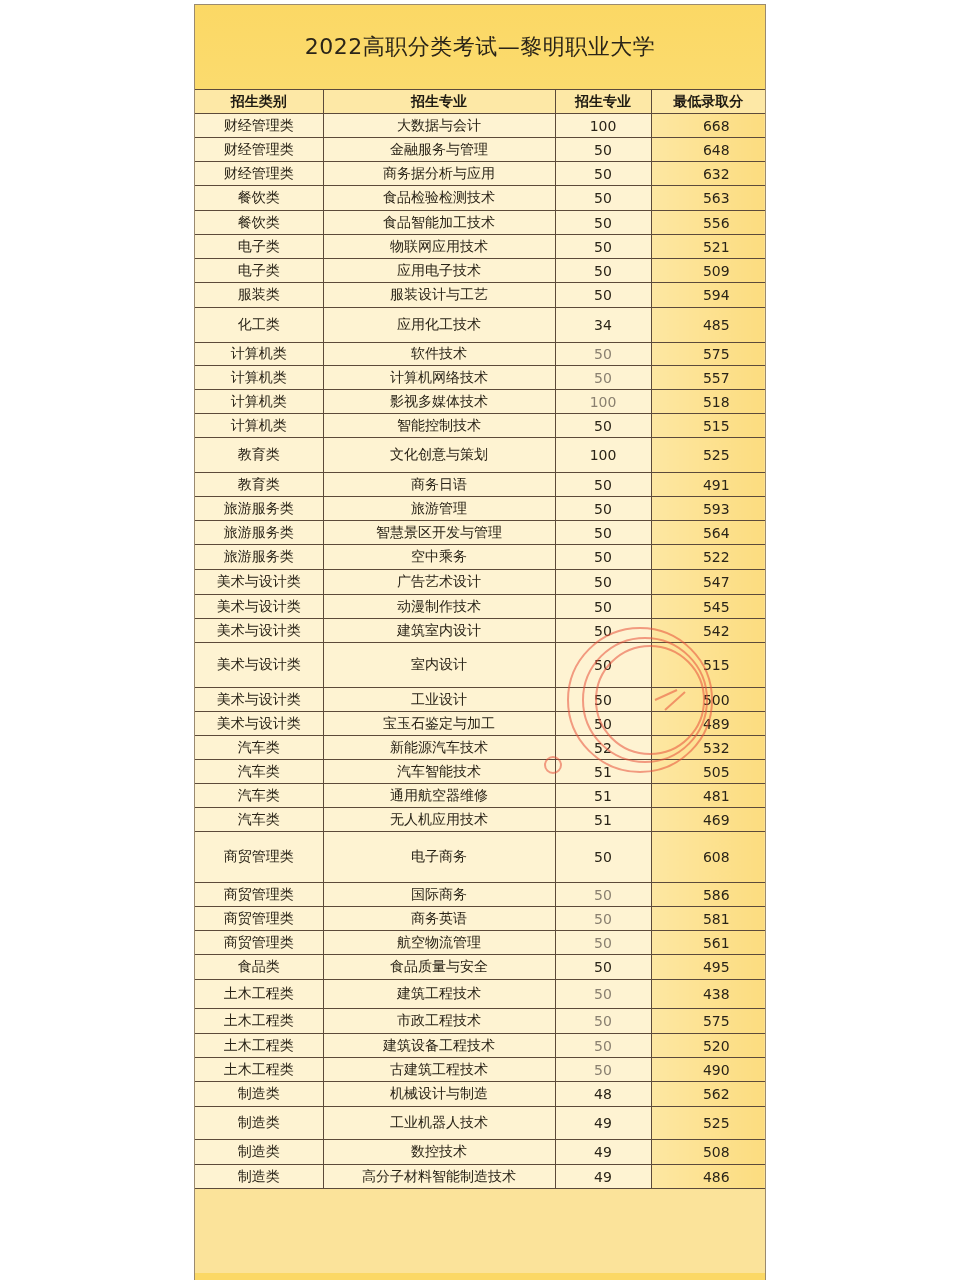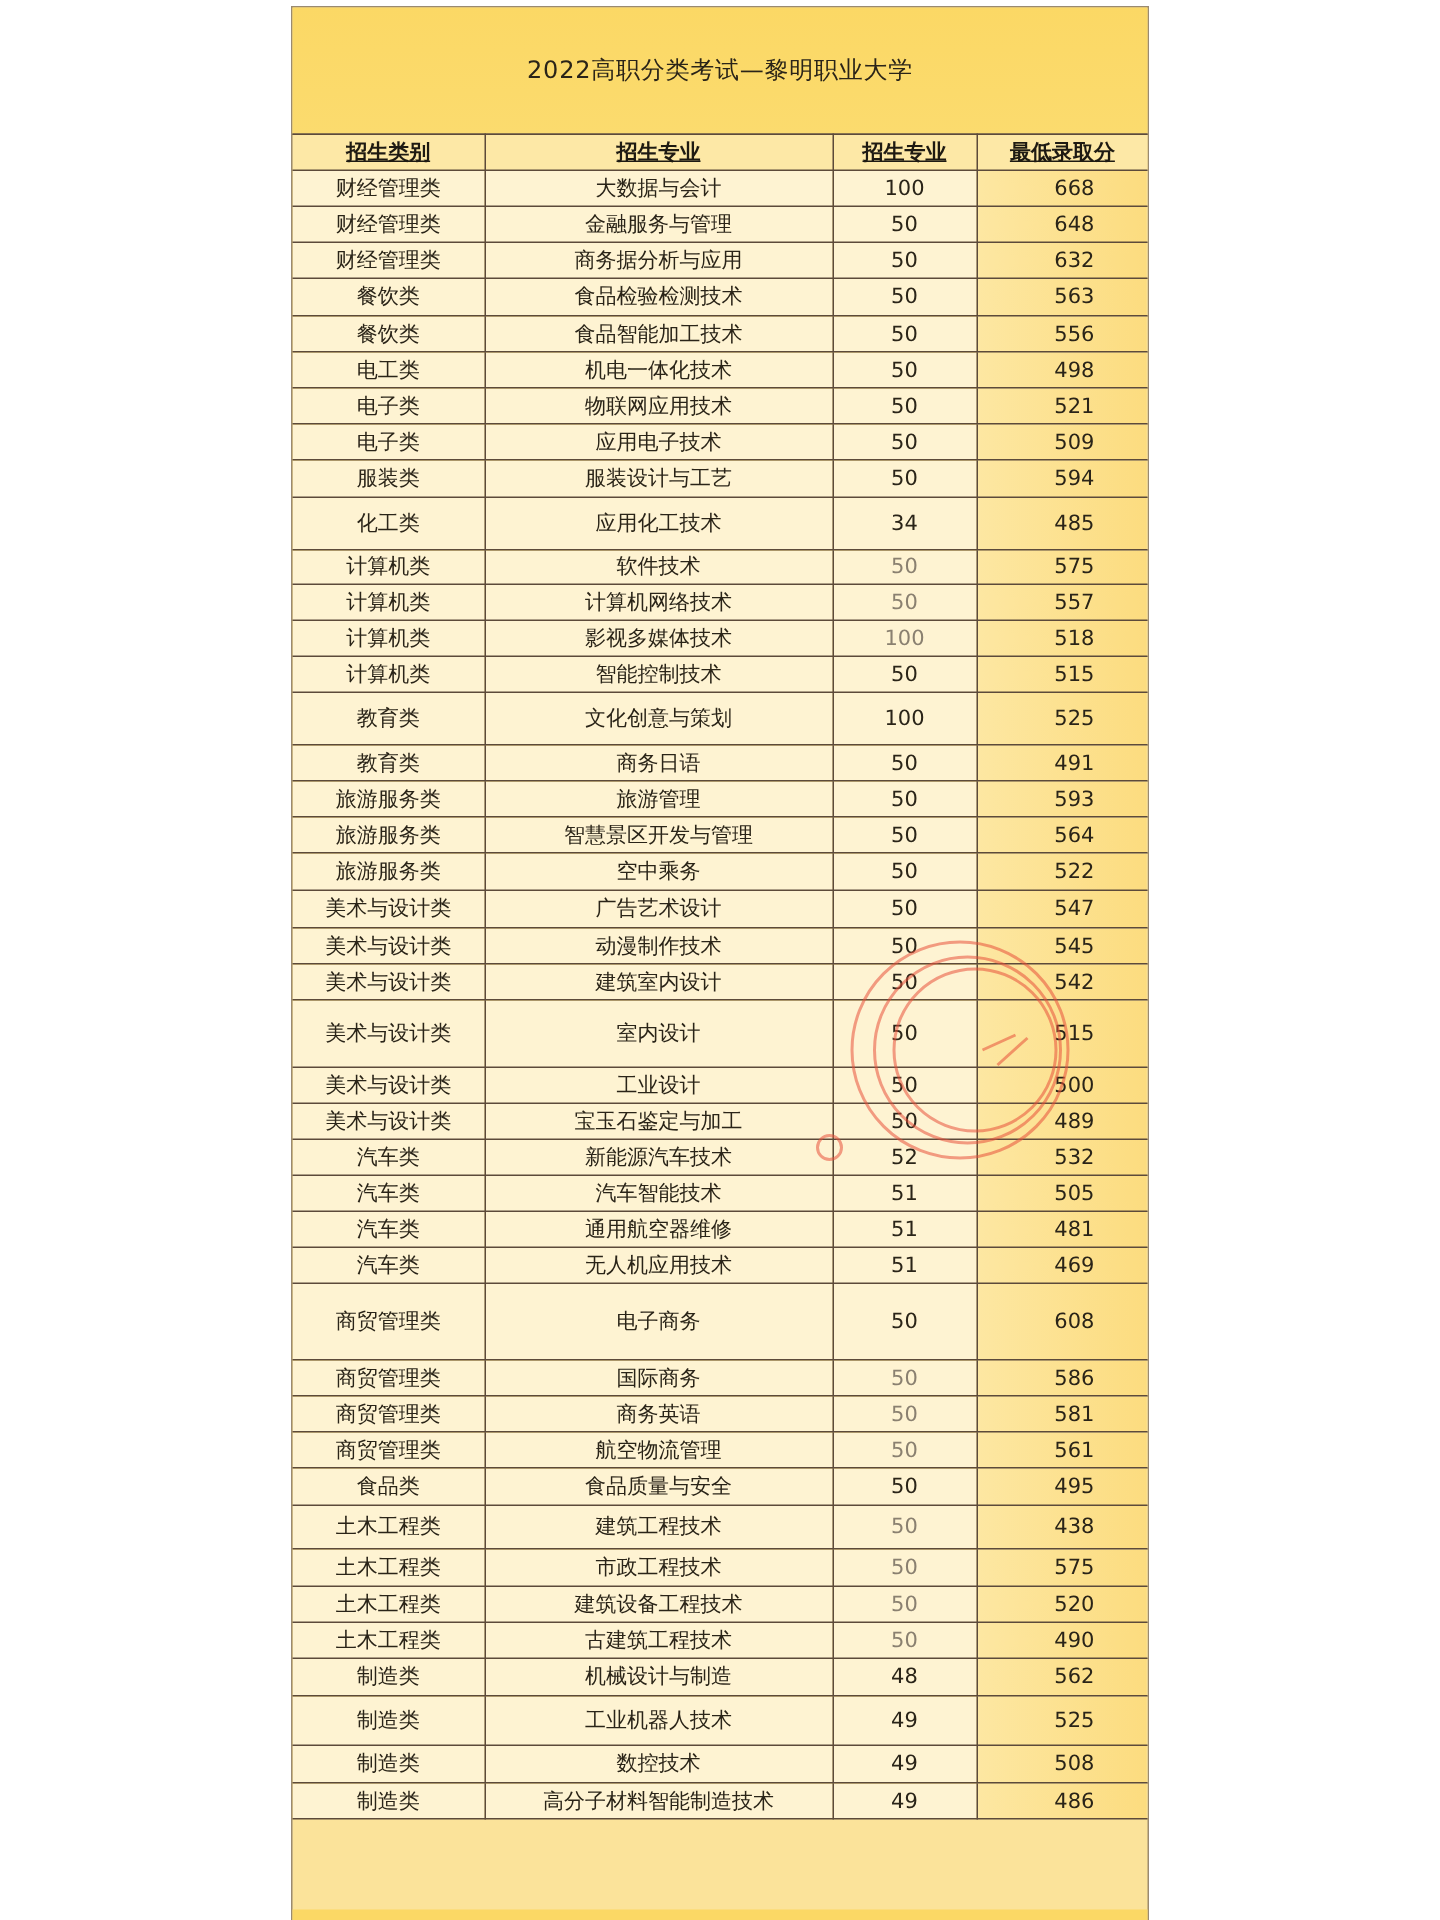--- a/index.html
+++ b/index.html
@@ -5,36 +5,36 @@
     html, body { margin: 0; padding: 0; background: #ffffff; }
     body { width: 960px; height: 1280px; position: relative; overflow: hidden; font-family: "DejaVu Sans", "Liberation Sans", sans-serif; }
     .sheet {
       position: absolute; left: 194px; top: 4px; width: 572px; height: 1280px;
       background: #fbe39a; border: 1px solid #9a8a70; box-sizing: border-box;
     }
     .title {
       position: absolute; left: 0; top: 0; width: 100%; height: 84px;
       background: linear-gradient(180deg, #fbd865 0%, #fbdb6e 100%);
       display: flex; align-items: center; justify-content: center;
-      font-size: 16px; color: #2a2418; letter-spacing: 0.5px;
+      font-size: 22px; color: #2a2418; letter-spacing: 0.5px;
       border-bottom: 1px solid #6b5a44;
     }
     table {
       position: absolute; left: 0; top: 84px; width: 100%;
       border-collapse: collapse; table-layout: fixed;
     }
     col.c1 { width: 128px; }
     col.c2 { width: 232px; }
     col.c3 { width: 96px; }
     col.c4 { width: 114px; }
     th, td {
       border: 1px solid #5c4a3a; text-align: center; padding: 0;
       font-size: 14px; color: #2a2418; white-space: nowrap; overflow: hidden;
     }
-    th { height: 23px; background: #fde8a6; font-weight: bold; font-size: 14px; color: #1e1a12; text-decoration: underline; }
+    th { height: 23px; background: #fde8a6; font-weight: bold; font-size: 14px; color: #1e1a12; }
     td { background: #fef3d2; }
     td.score { background: linear-gradient(90deg, #fde7a2 0%, #fcdc7f 100%); padding-left: 16px; }
     td.plan.muted { color: #8a8070; }
     tr:first-child th:first-child, tr td:first-child { border-left: none; }
     tr th:last-child, tr td:last-child { border-right: none; }
     .bottom-band {
       position: absolute; left: 0; bottom: 0; width: 100%; height: 10px;
       background: #fbd865;
     }
     .stamp {
@@ -88,26 +88,20 @@
           <td class="plan">50</td>
           <td class="score">563</td>
         </tr>
         <tr style="height: 24px;">
           <td>餐饮类</td>
           <td>食品智能加工技术</td>
           <td class="plan">50</td>
           <td class="score">556</td>
         </tr>
         <tr style="height: 24px;">
-          <td>电工类</td>
-          <td>机电一体化技术</td>
-          <td class="plan">50</td>
-          <td class="score">498</td>
-        </tr>
-        <tr style="height: 24px;">
           <td>电子类</td>
           <td>物联网应用技术</td>
           <td class="plan">50</td>
           <td class="score">521</td>
         </tr>
         <tr style="height: 24px;">
           <td>电子类</td>
           <td>应用电子技术</td>
           <td class="plan">50</td>
           <td class="score">509</td>

